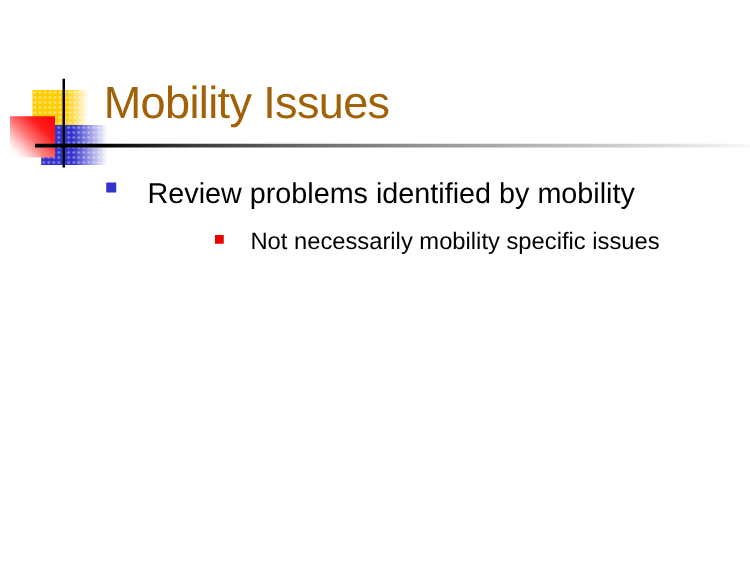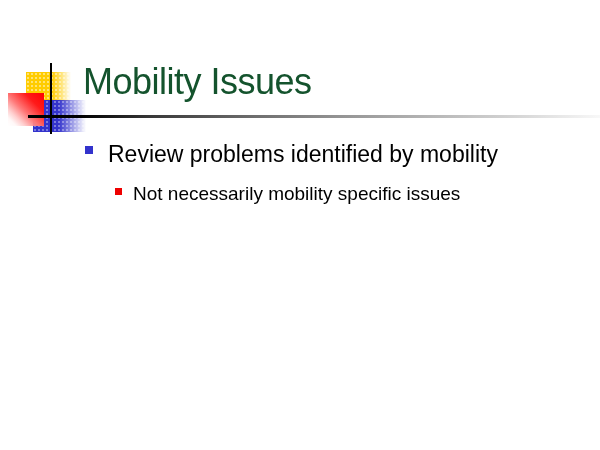--- a/index.html
+++ b/index.html
@@ -62,51 +62,53 @@
     z-index: 4;
   }
 
   
   .title {
     position: absolute;
     left: 83px; top: 62px;
     font-size: 36px;
     line-height: 40px;
     letter-spacing: -0.5px;
-    color: #14532d;
+    color: #a16207;
     white-space: nowrap;
   }
 
   
   .content {
     position: absolute;
     left: 85px; top: 139px;
     width: 500px;
   }
   .bullet {
     display: flex;
     align-items: flex-start;
     margin: 0 0 12px 0;
+    gap: 10px;
   }
   .bullet .marker {
     flex: 0 0 auto;
     width: 8px; height: 8px;
     margin: 7px 15px 0 0;
     background: #3333CC;
   }
   .bullet .btext {
     font-size: 23px;
     line-height: 30px;
     color: #000000;
   }
   .bullet .btext span { display: block; }
 
   .bullet.sub {
     margin-left: 30px;
     margin-bottom: 4px;
+    justify-content: center;
   }
   .bullet.sub .marker {
     width: 7px; height: 7px;
     margin: 7px 11px 0 0;
     background: #EE0000;
   }
   .bullet.sub .btext {
     font-size: 19px;
     line-height: 26px;
   }

